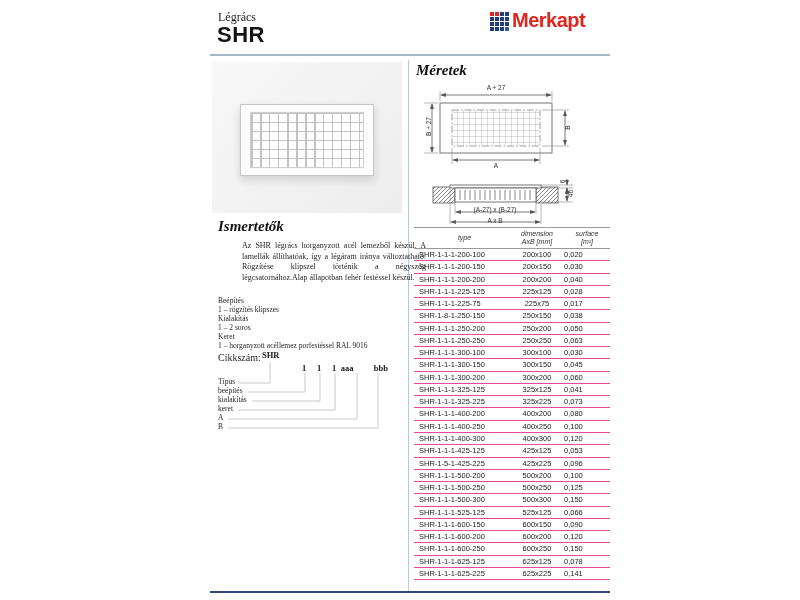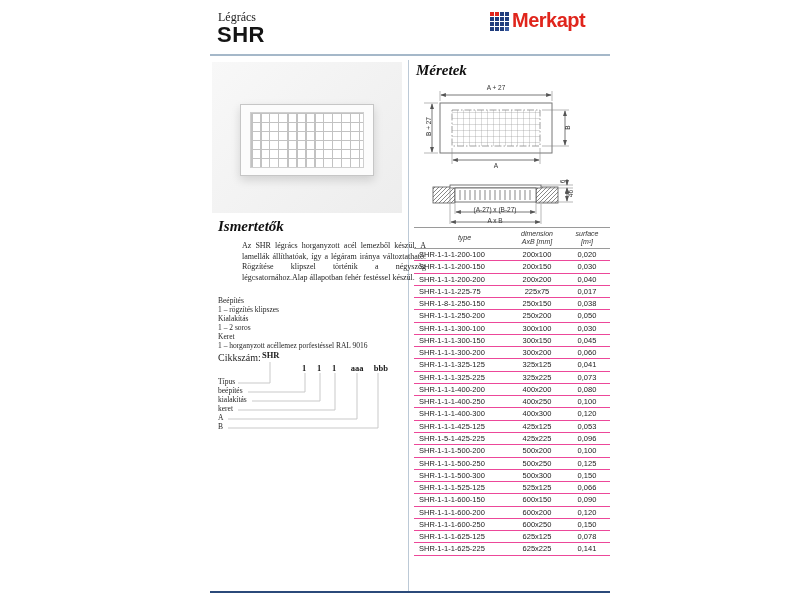--- a/index.html
+++ b/index.html
@@ -42,40 +42,40 @@
   .description{left:218px;top:241px;width:184px;font-size:8px;line-height:1.32;
                text-align:justify;color:#262626;margin-left:24px;}
   .specs{left:218px;top:296px;width:184px;font-size:7.5px;line-height:9px;color:#262626;}
   .specs div{white-space:nowrap;}
 
   
   .oc-label{left:218px;top:352px;font-size:10px;color:#262626;}
   .oc-prefix{left:262px;top:350px;font-size:8.5px;font-weight:700;color:#1a1a1a;}
   .oc-pos{top:363px;font-size:8.5px;font-weight:700;color:#1a1a1a;text-align:center;}
   .p0{left:299px;width:10px;} .p1{left:314px;width:10px;} .p2{left:329px;width:10px;}
-  .p3{left:347px;width:20px;} .p4{left:368px;width:20px;text-align:right;}
+  .p3{left:337px;width:20px;} .p4{left:368px;width:20px;text-align:right;}
   .oc-legend{left:218px;font-size:7.5px;color:#262626;}
   .l0{top:377px;} .l1{top:386px;} .l2{top:395px;} .l3{top:404px;} .l4{top:413px;} .l5{top:422px;}
   .oc-svg{left:210px;top:345px;}
 
   
   .dwg-svg{left:415px;}
   .dim{font-family:"Liberation Sans",sans-serif;font-size:6.5px;color:#333;text-align:center;}
   .rot{transform:rotate(-90deg);transform-origin:center;}
 
   
   .size-table{left:414px;top:227px;width:196px;font-family:"Liberation Sans",sans-serif;}
   .thead{display:flex;border-top:1px solid #9a9a9a;border-bottom:1px solid #9a9a9a;
          height:20px;align-items:center;font-style:italic;font-size:7px;color:#333;}
   .thead .hc{text-align:center;line-height:1.15;}
   .trow{display:flex;height:12.28px;line-height:11.3px;border-bottom:1px solid #ec4899;
         box-sizing:border-box;font-size:7.5px;color:#222;}
   .c0{width:96px;padding-left:5px;box-sizing:border-box;text-align:left;}
   .c1{width:54px;text-align:center;}
-  .c2{width:46px;text-align:center;}
+  .c2{width:46px;text-align:left;}
 </style>
 </head>
 <body>
 
 <div class="abs category">Légrács</div>
 <div class="abs title">SHR</div>
 
 <div class="abs logo">
   <span class="logo-grid">
     <i style="background:#e0251c"></i>
@@ -242,35 +242,45 @@
         <div class="c0">SHR-1-1-1-200-150</div>
         <div class="c1">200x150</div>
         <div class="c2">0,030</div>
       </div>
       <div class="trow">
         <div class="c0">SHR-1-1-1-200-200</div>
         <div class="c1">200x200</div>
         <div class="c2">0,040</div>
       </div>
       <div class="trow">
+        <div class="c0">SHR-1-1-1-225-125</div>
+        <div class="c1">225x125</div>
+        <div class="c2">0,028</div>
+      </div>
+      <div class="trow">
         <div class="c0">SHR-1-1-1-225-75</div>
         <div class="c1">225x75</div>
         <div class="c2">0,017</div>
       </div>
       <div class="trow">
         <div class="c0">SHR-1-8-1-250-150</div>
         <div class="c1">250x150</div>
         <div class="c2">0,038</div>
       </div>
       <div class="trow">
         <div class="c0">SHR-1-1-1-250-200</div>
         <div class="c1">250x200</div>
         <div class="c2">0,050</div>
       </div>
       <div class="trow">
+        <div class="c0">SHR-1-1-1-250-250</div>
+        <div class="c1">250x250</div>
+        <div class="c2">0,063</div>
+      </div>
+      <div class="trow">
         <div class="c0">SHR-1-1-1-300-100</div>
         <div class="c1">300x100</div>
         <div class="c2">0,030</div>
       </div>
       <div class="trow">
         <div class="c0">SHR-1-1-1-300-150</div>
         <div class="c1">300x150</div>
         <div class="c2">0,045</div>
       </div>
       <div class="trow">

